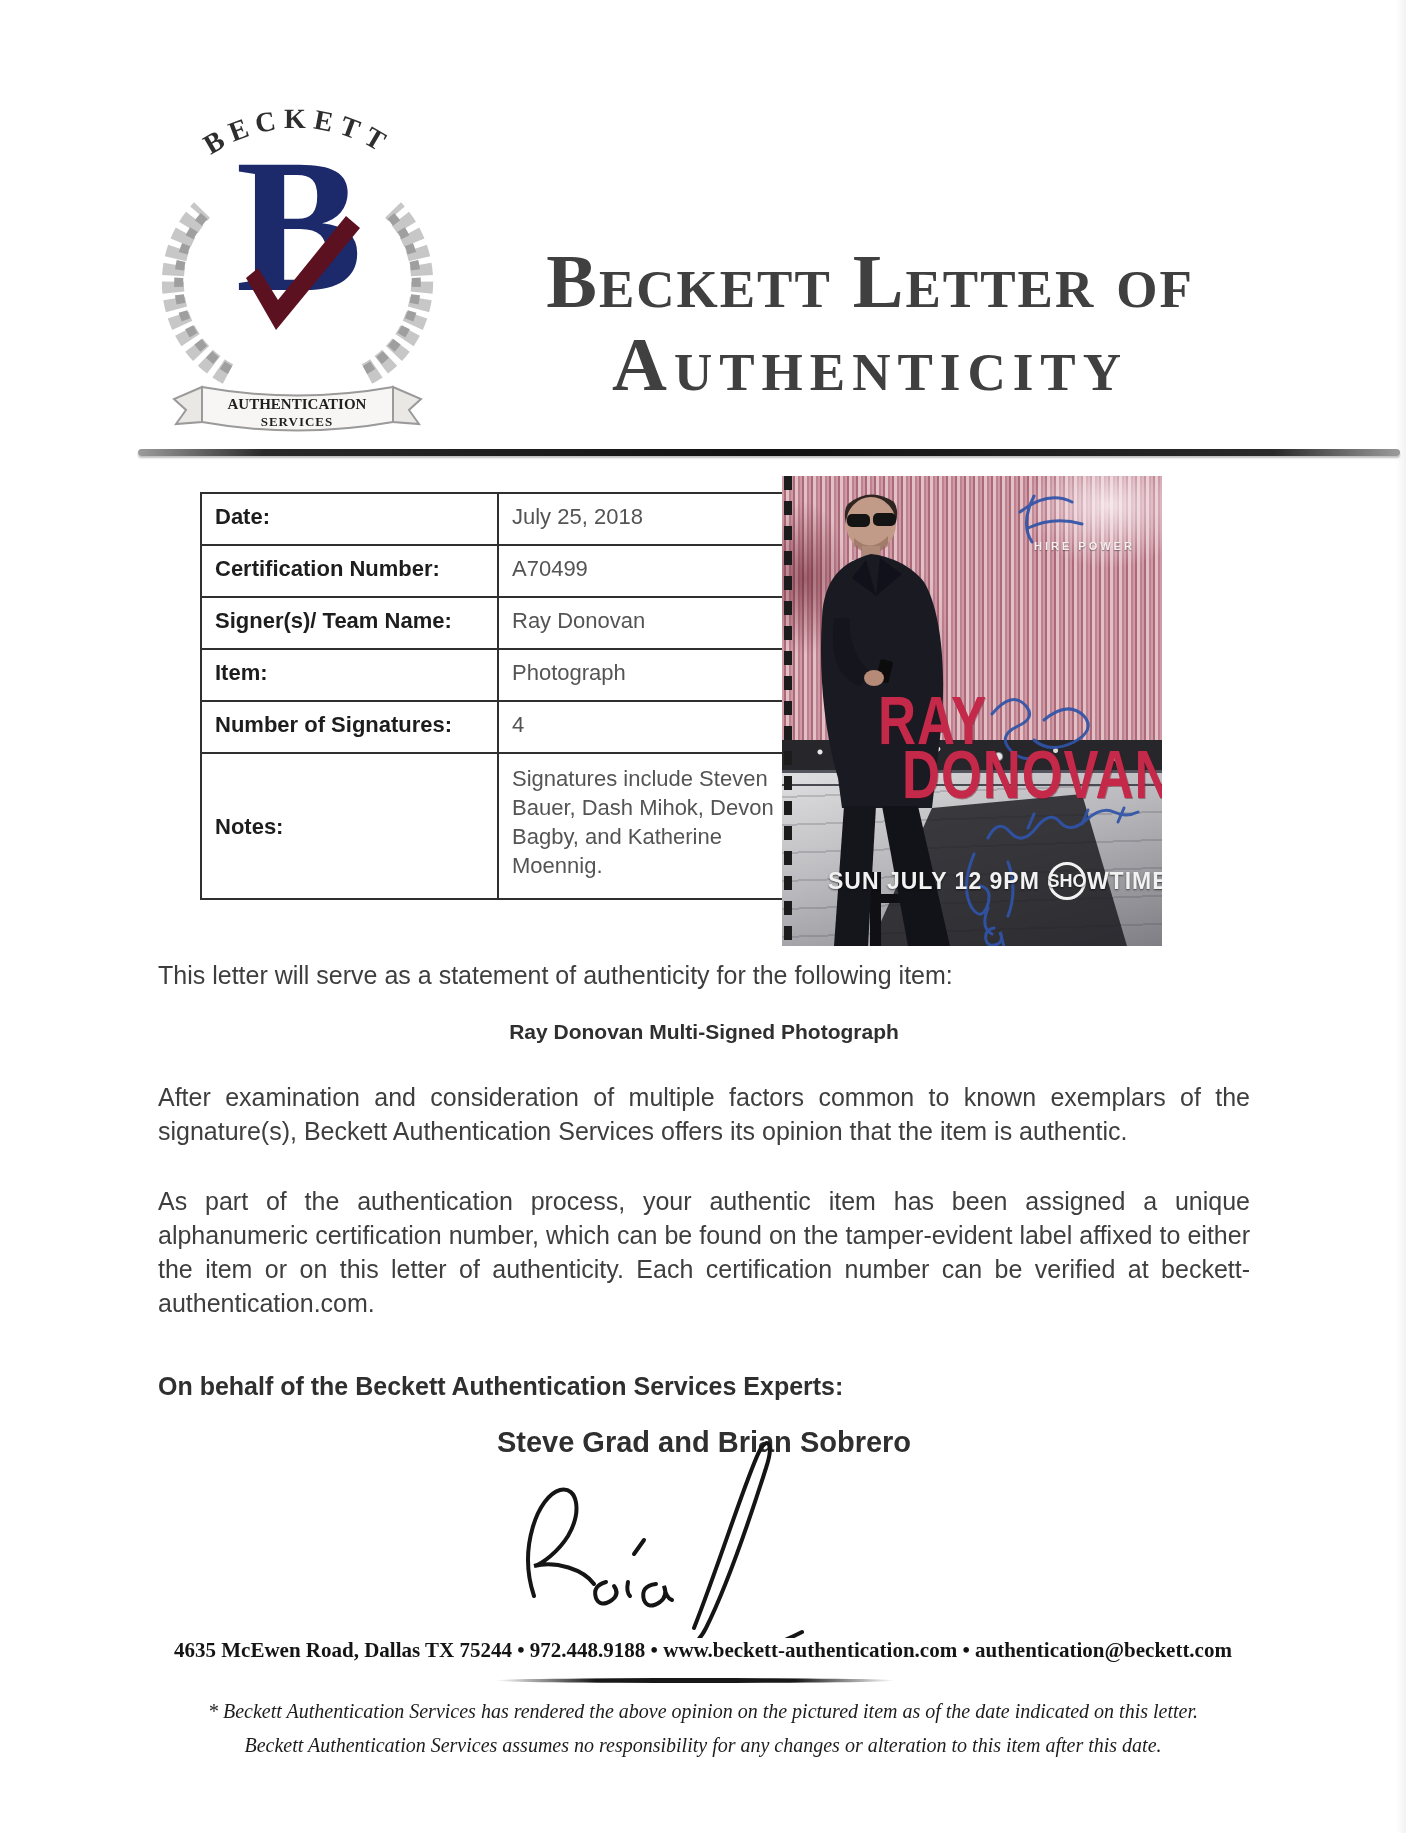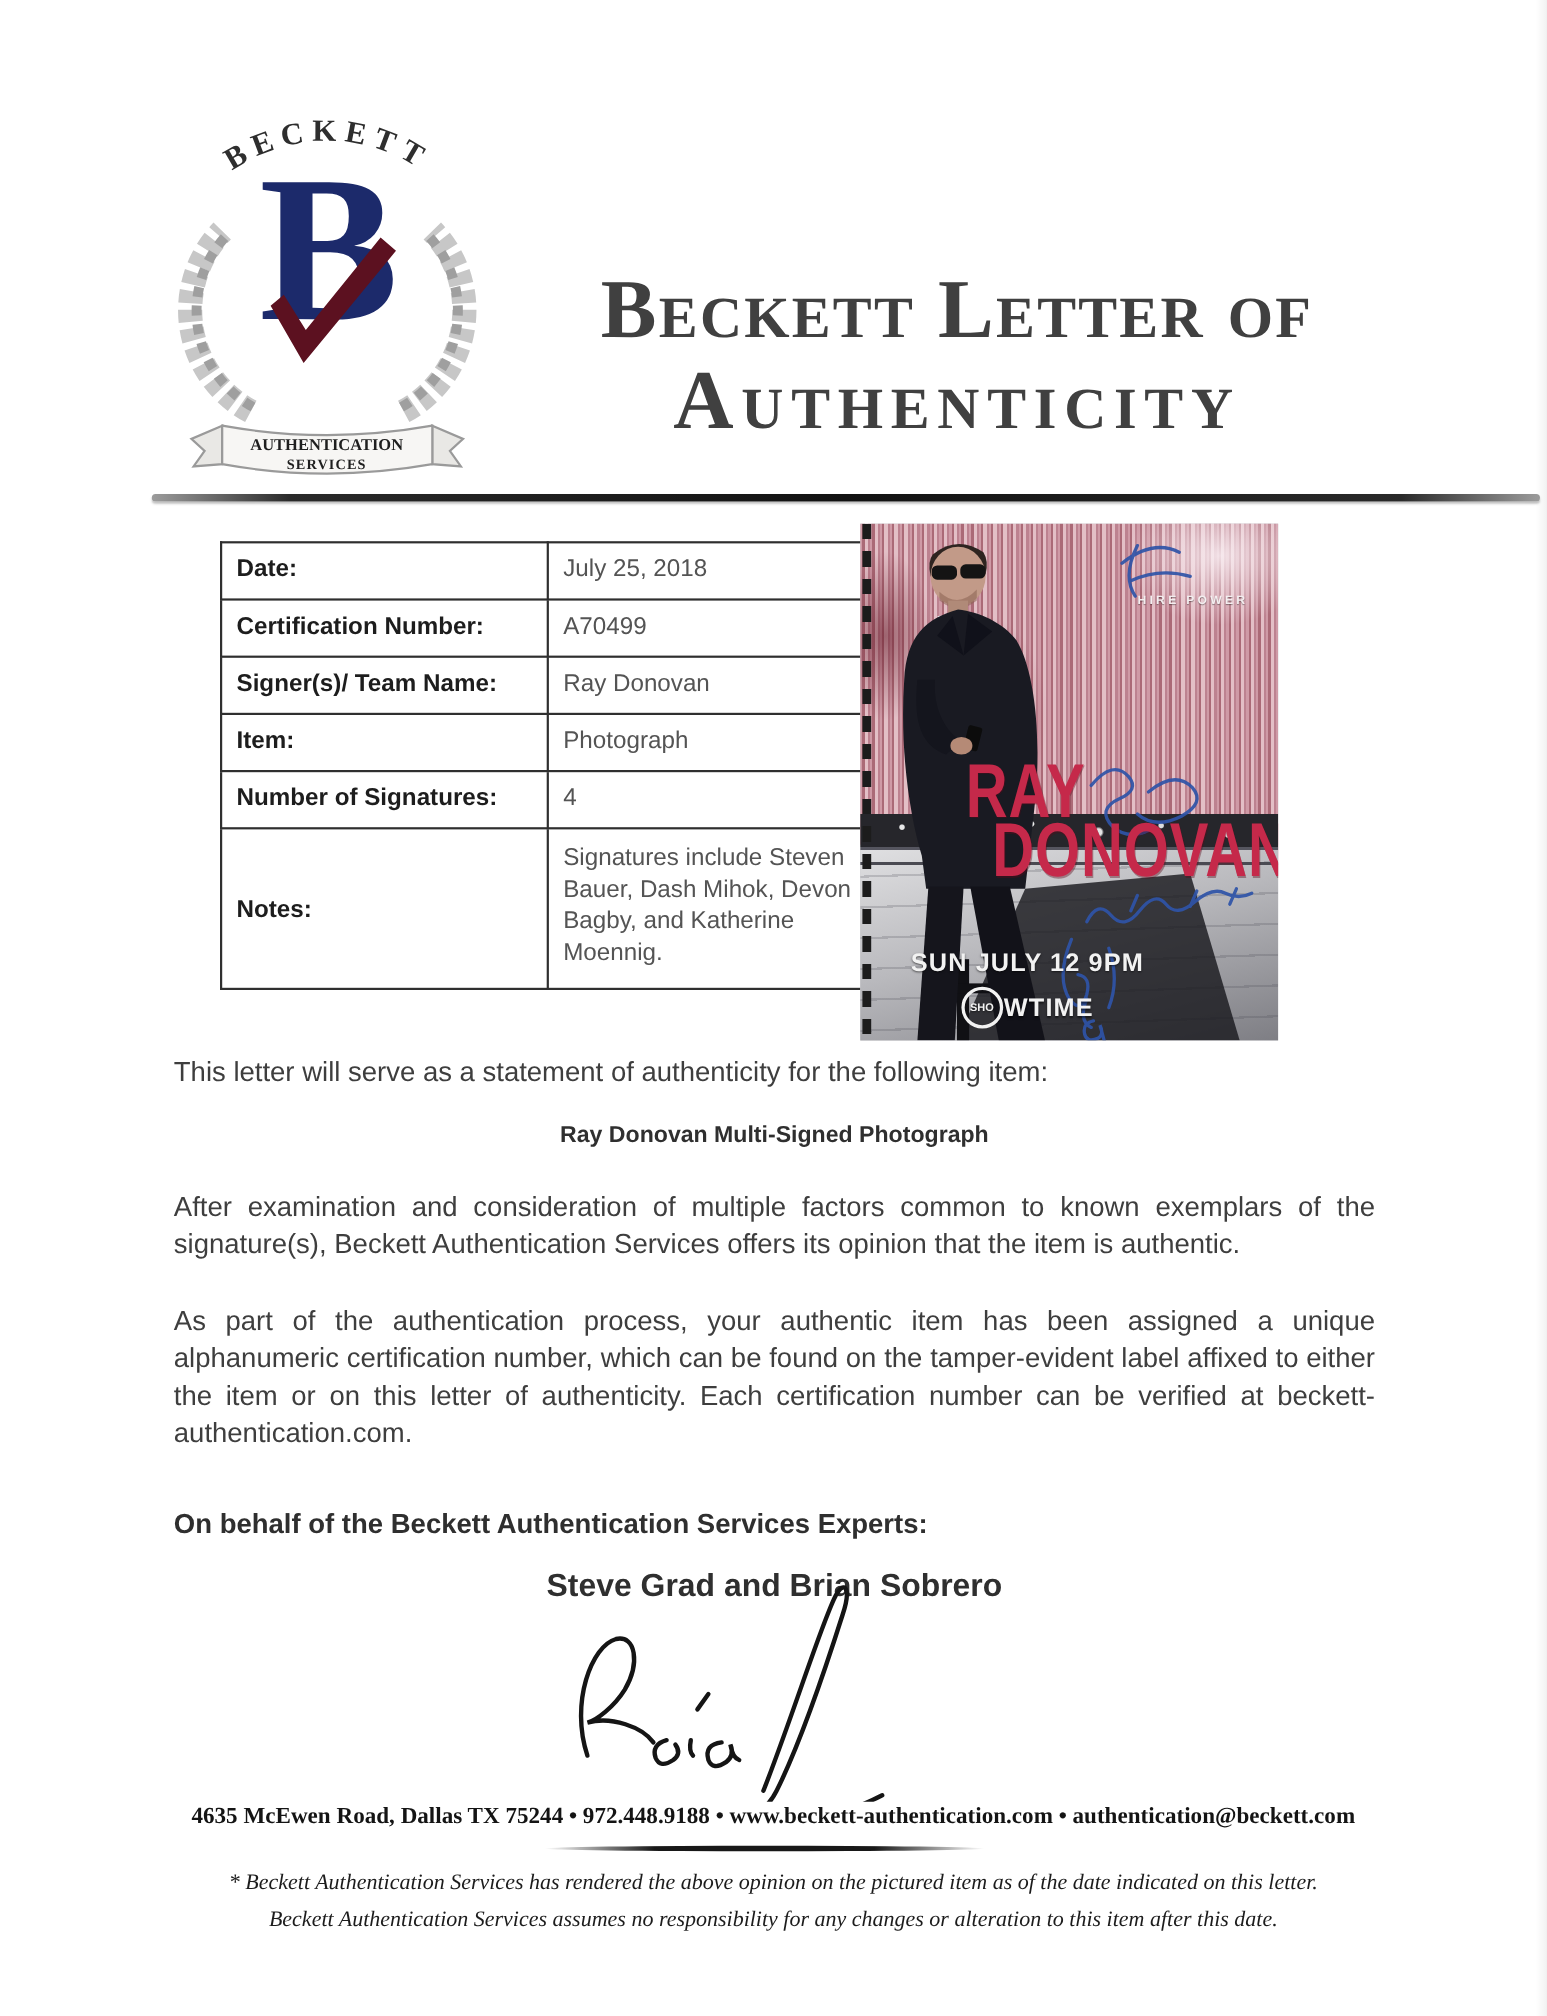--- a/index.html
+++ b/index.html
@@ -55,25 +55,25 @@
   .poster .sprocket{position:absolute;left:2px;top:0;bottom:0;width:8px;
         background:repeating-linear-gradient(180deg,#1c1c1c 0 14px,transparent 14px 25px);}
   .poster svg.scene{position:absolute;left:0;top:0;}
   .poster .show-title{position:absolute;color:#c5294a;font-weight:bold;
         transform:scale(.85,1.12);transform-origin:left top;letter-spacing:1px;
         text-shadow:1px 1px 0 rgba(90,10,25,.4);}
   .poster .t-ray{left:96px;top:204px;font-size:62px;}
   .poster .t-donovan{left:120px;top:258px;font-size:62px;}
   .poster .airdate{position:absolute;left:46px;top:386px;color:#f2f2f2;font-weight:bold;
         font-size:23px;letter-spacing:1px;white-space:nowrap;
-        text-shadow:0 1px 2px rgba(0,0,0,.6);display:flex;align-items:center;gap:8px;flex-direction:column;}
+        text-shadow:0 1px 2px rgba(0,0,0,.6);display:flex;align-items:center;gap:8px;}
   .poster .network{display:flex;align-items:center;gap:1px;}
   .poster .sho-circle{display:inline-flex;align-items:center;justify-content:center;
         width:32px;height:32px;border:3px solid #f2f2f2;border-radius:50%;
-        font-size:10px;letter-spacing:0;}
+        font-size:18px;letter-spacing:0;}
   .poster .tagline{position:absolute;left:252px;top:64px;color:#f4eef0;font-weight:bold;
         font-size:11px;letter-spacing:3px;text-shadow:0 1px 1px rgba(0,0,0,.4);}
 
   
   .bodycopy{position:absolute;left:158px;width:1092px;font-size:25px;color:#3e3e3e;}
   .intro{top:961px;}
   .item-title{position:absolute;left:158px;top:1020px;width:1092px;text-align:center;
         font-size:21px;font-weight:bold;color:#2f2f2f;}
   .para{line-height:34px;text-align:justify;}
   .p-opinion{top:1080px;}

